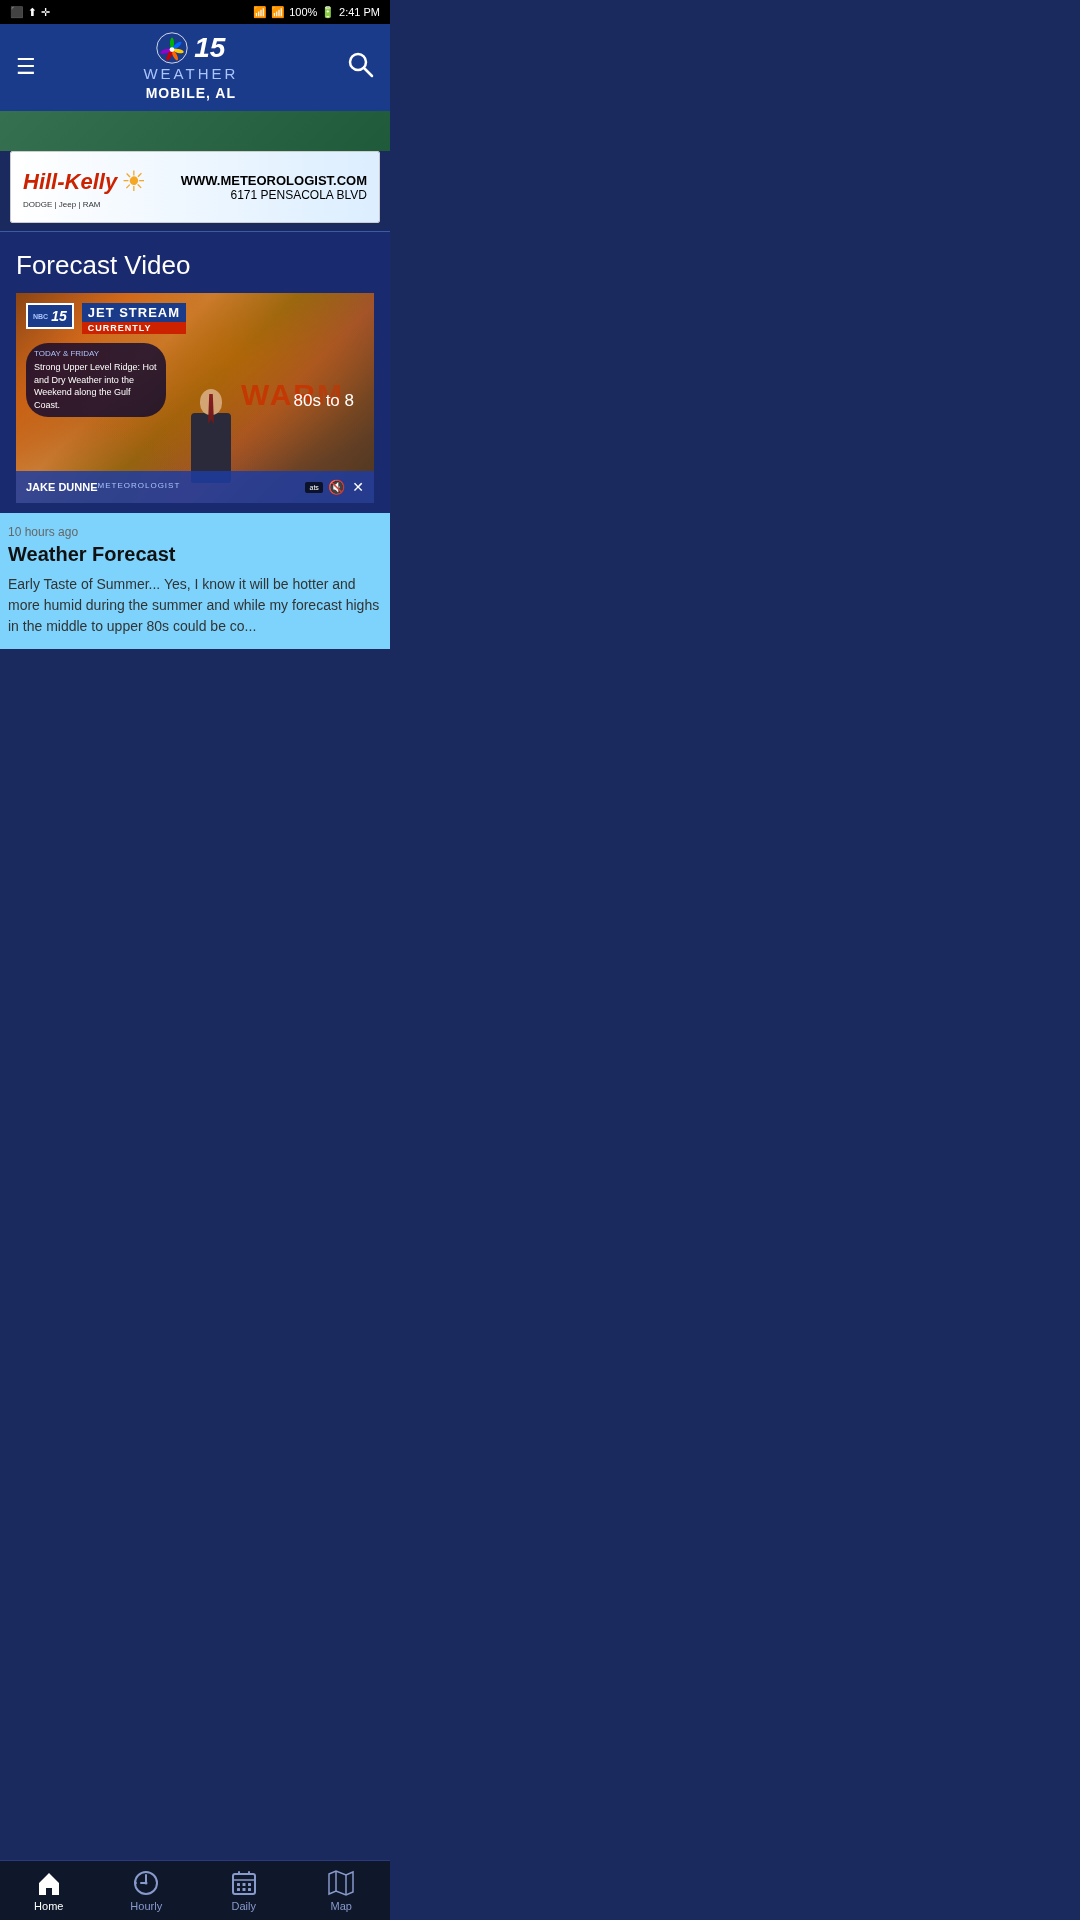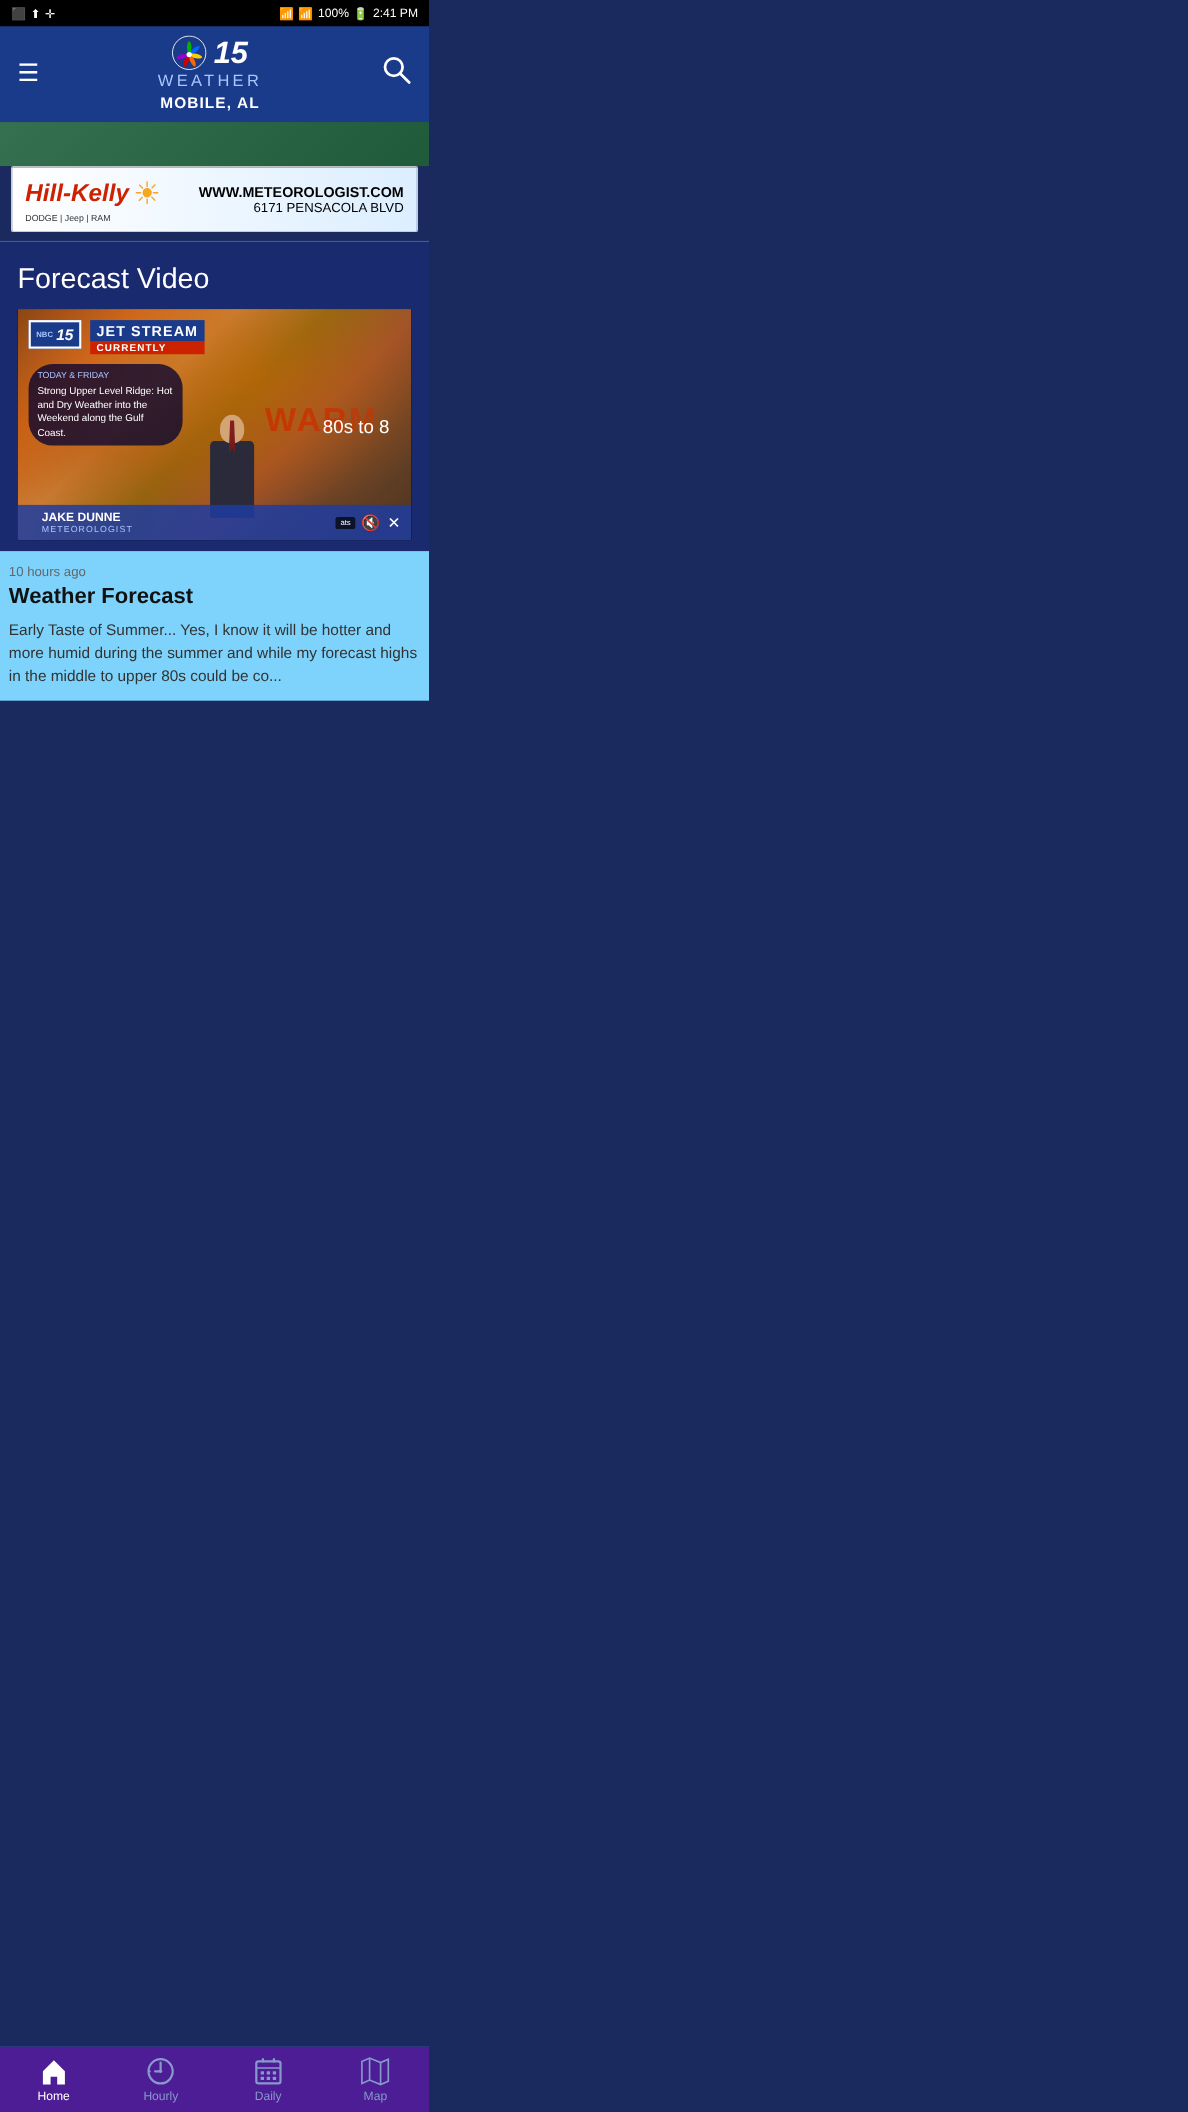--- a/index.html
+++ b/index.html
@@ -78,21 +78,21 @@
       height: 100%;
       background: linear-gradient(135deg, #3a7a5a 0%, #2a6a4a 50%, #1a5a3a 100%);
       opacity: 0.7;
     }
 
     
     .ad-banner {
       background: #e8f4fd;
       margin: 0 10px;
       border: 1px solid #ccc;
-      height: 60px;
+      height: 72px;
       display: flex;
       align-items: center;
       justify-content: center;
       overflow: hidden;
       border-radius: 2px;
     }
     .ad-content {
       display: flex;
       align-items: center;
       width: 100%;
@@ -315,22 +315,21 @@
       right: 0;
       height: 32px;
       background: rgba(30,60,160,0.85);
       display: flex;
       align-items: center;
       justify-content: space-between;
       padding: 0 10px;
     }
     .meteorologist-name {
       display: flex;
-      flex-direction: column;
-      margin-left: 12px;
+      flex-direction: row;
     }
     .met-name {
       color: #fff;
       font-size: 11px;
       font-weight: bold;
     }
     .met-title {
       color: #aac4ff;
       font-size: 8px;
       letter-spacing: 1px;
@@ -377,21 +376,21 @@
       font-size: 14px;
       line-height: 1.5;
     }
 
     
     .bottom-nav {
       position: fixed;
       bottom: 0;
       left: 0;
       width: 390px;
-      background: #4c1d95;
+      background: #0f172a;
       display: flex;
       border-top: 1px solid #2a3a7e;
       height: 60px;
       margin-top: 36px;
     }
     .nav-item {
       flex: 1;
       display: flex;
       flex-direction: column;
       align-items: center;

